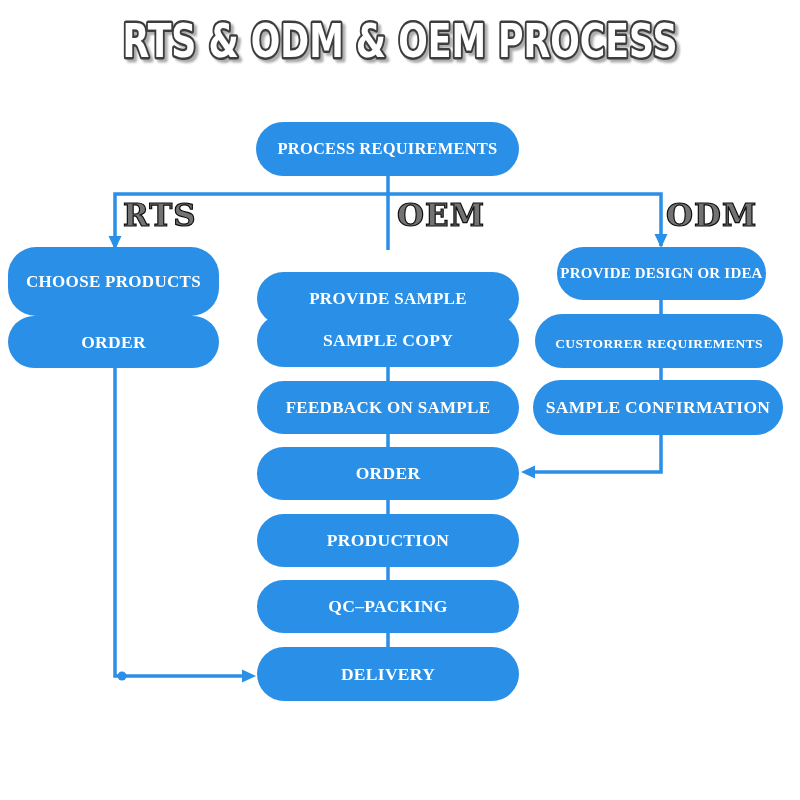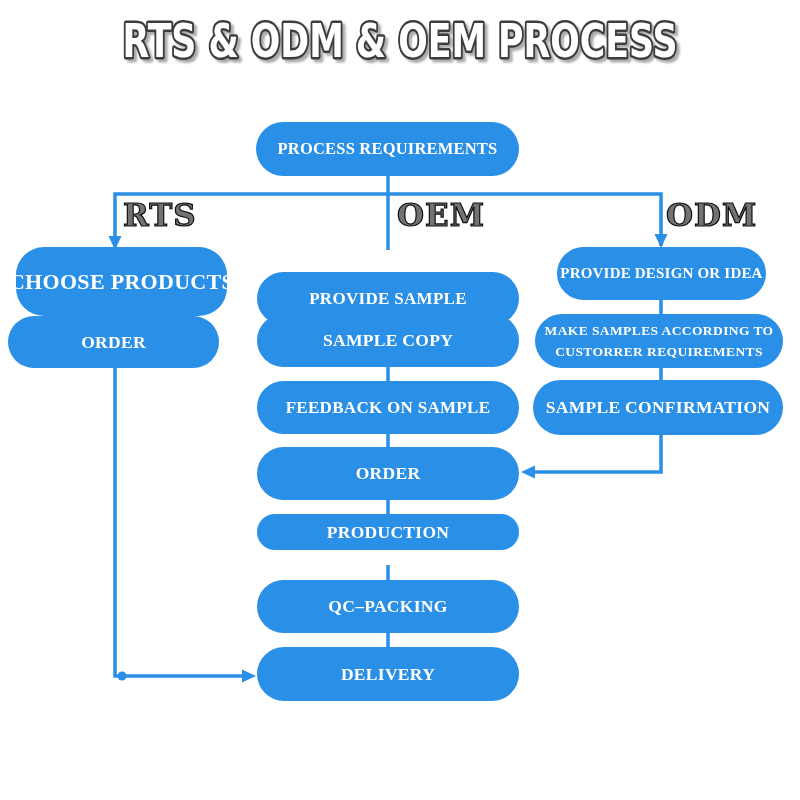--- a/index.html
+++ b/index.html
@@ -40,53 +40,52 @@
 </svg>
 
 <div class="node" style="left:256px;top:122px;width:263px;height:54px;font-size:16.5px;letter-spacing:.2px;">
   <span class="txt">PROCESS REQUIREMENTS</span>
 </div>
 
 <div class="branch-label" style="left:123px;top:200px;">RTS</div>
 <div class="branch-label" style="left:397px;top:200px;">OEM</div>
 <div class="branch-label" style="left:666px;top:200px;">ODM</div>
 
-<div class="node" style="left:16px;top:247px;width:211px;height:69px;font-size:22px;">
+<div class="node" style="left:8px;top:247px;width:211px;height:69px;font-size:17px;">
   <span class="txt">CHOOSE PRODUCTS</span>
 </div>
 <div class="node" style="left:8px;top:316px;width:211px;height:52px;font-size:17.5px;">
   <span class="txt">ORDER</span>
 </div>
 
 <div class="node" style="left:257px;top:248px;width:262px;height:53px;font-size:17px;margin-top:24px;">
   <span class="txt">PROVIDE SAMPLE</span>
 </div>
 <div class="node" style="left:257px;top:314px;width:262px;height:53px;font-size:17.5px;">
   <span class="txt">SAMPLE COPY</span>
 </div>
 <div class="node" style="left:257px;top:381px;width:262px;height:53px;font-size:17px;">
   <span class="txt">FEEDBACK ON SAMPLE</span>
 </div>
 <div class="node" style="left:257px;top:447px;width:262px;height:53px;font-size:17.5px;">
   <span class="txt">ORDER</span>
 </div>
-<div class="node" style="left:257px;top:514px;width:262px;height:36px;font-size:17.5px;">
+<div class="node" style="left:257px;top:514px;width:262px;height:53px;font-size:17.5px;">
   <span class="txt">PRODUCTION</span>
 </div>
 <div class="node" style="left:257px;top:580px;width:262px;height:53px;font-size:17.5px;">
   <span class="txt">QC–PACKING</span>
 </div>
 <div class="node" style="left:257px;top:647px;width:262px;height:54px;font-size:17.5px;justify-content:center;">
   <span class="txt">DELIVERY</span>
 </div>
 
 <div class="node" style="left:557px;top:247px;width:209px;height:53px;font-size:15px;letter-spacing:.2px;">
   <span class="txt" style="padding:0 3px;">PROVIDE DESIGN OR IDEA</span>
 </div>
 <div class="node" style="left:535px;top:314px;width:248px;height:54px;font-size:13.5px;letter-spacing:.4px;">
   <span class="txt" style="padding:0 4px;">
-    <span style="display:block;">MAKE SAMPLES ACCORDING TO</span>
     <span style="display:block;margin-top:5px;text-align:center;">CUSTORRER REQUIREMENTS</span>
   </span>
 </div>
 <div class="node" style="left:533px;top:380px;width:250px;height:55px;font-size:17.5px;">
   <span class="txt">SAMPLE CONFIRMATION</span>
 </div>
 
 </body></html>

